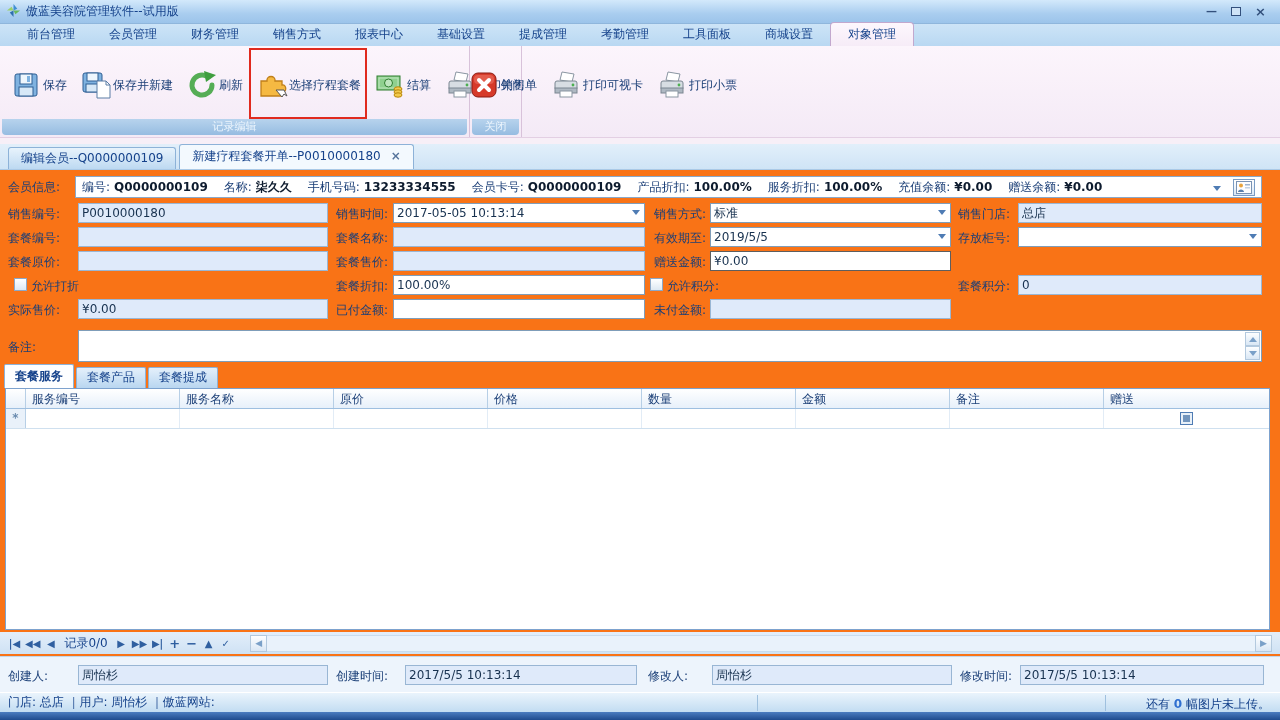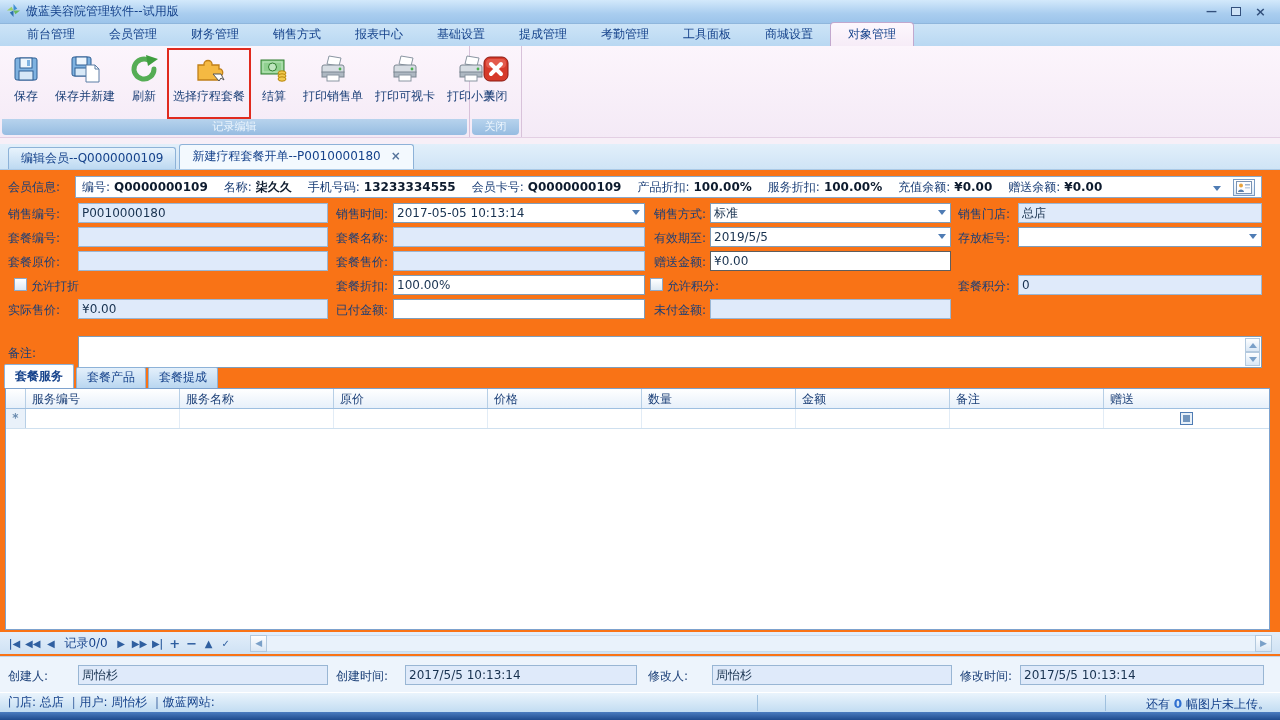--- a/index.html
+++ b/index.html
@@ -22,21 +22,21 @@
   .mtab.active { background:linear-gradient(#fdf7fd,#f6ecf7); border:1px solid #c2a8ce; border-bottom:none;
     border-radius:4px 4px 0 0; color:#15428b; }
 
   
   .ribbon { position:absolute; left:0; top:46px; width:1280px; height:92px;
     background:linear-gradient(#fcf5fc,#f4eaf6); border-bottom:1px solid #e3cfe3; display:flex; }
   .rgroup { display:flex; flex-direction:column; }
   .rgroup1 { width:470px; border-right:1px solid #d8c2da; }
   .rgroup2 { width:52px; border-right:1px solid #d8c2da; }
   .rbtns { height:74px; display:flex; align-items:stretch; padding:2px 1px 0 3px; }
-  .rbtn { display:flex; flex-direction:column; align-items:center; padding:2px 4px 0; cursor:pointer; border:2px solid transparent; }
+  .rbtn { display:flex; flex-direction:row; align-items:center; padding:2px 4px 0; cursor:pointer; border:2px solid transparent; }
   .rbtn .ricon { width:34px; height:34px; display:flex; align-items:center; justify-content:center; }
   .rbtn .rlabel { margin-top:2px; color:#1b3f77; white-space:nowrap; }
   .rbtn.hl { border:2px solid #e02a1e; }
   .rcaption { height:16px; margin:0 2px 2px; border-radius:0 0 4px 4px;
     background:linear-gradient(#b7d3ed,#96bce1); color:#ecf5fd; font-size:11px; text-align:center; line-height:15px; }
   .ribbon-strip { position:absolute; left:0; top:138px; width:1280px; height:6px; background:#f7eff7; }
 
   
   .doctabs { position:absolute; left:0; top:144px; width:1280px; height:26px;
     background:linear-gradient(#e2effa,#cfe4f6); border-bottom:1px solid #aac9e6; display:flex; align-items:flex-end; padding-left:8px; }
@@ -350,21 +350,21 @@
 
   <div class="row" style="top:129px">
     <span class="lbl" style="left:8px">实际售价:</span>
     <input class="fld" style="left: 78px; width: 250px;" value="¥0.00">
     <span class="lbl" style="left:336px">已付金额:</span>
     <input class="fld white" style="left: 393px; width: 252px;" value="">
     <span class="lbl" style="left:654px">未付金额:</span>
     <input class="fld" style="left: 710px; width: 241px;" value="">
   </div>
 
-  <div class="row" style="top:166px;height:32px">
+  <div class="row" style="top:160px;height:32px">
     <span class="lbl" style="left:8px;top:9px">备注:</span>
     <div class="remark-box">
       <span class="spin" style="top:1px">
           <span class="tri-up"></span>
         </span>
       <span class="spin" style="bottom:1px">
           <span class="tri-dn"></span>
         </span>
     </div>
   </div>

